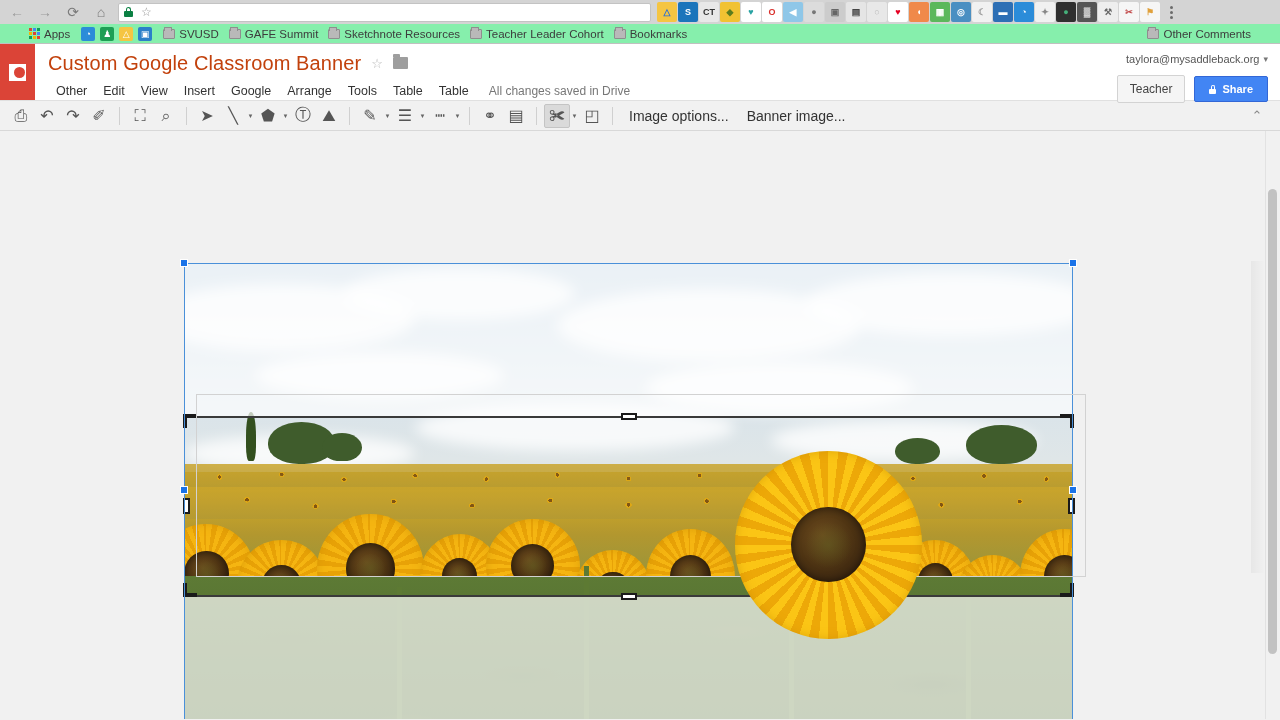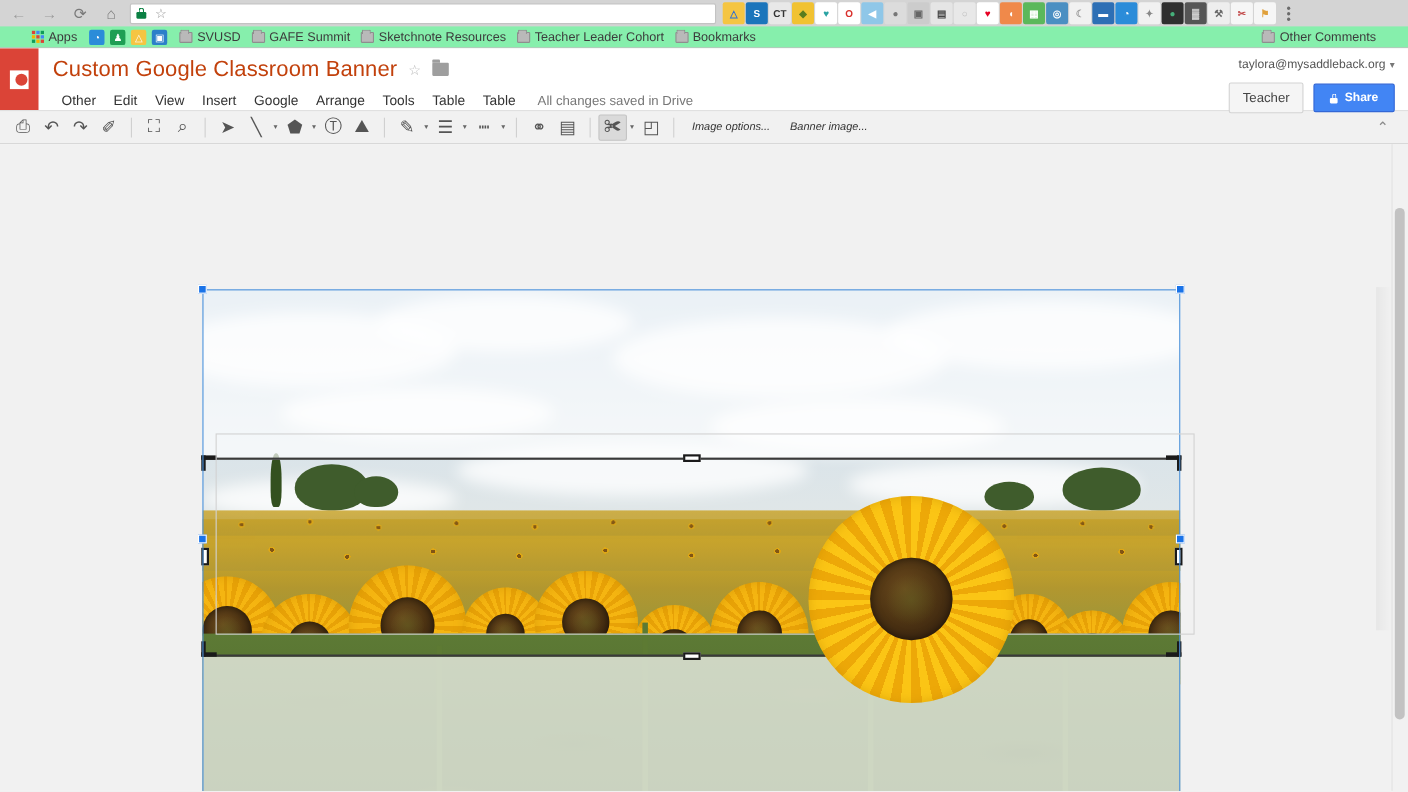--- a/index.html
+++ b/index.html
@@ -108,22 +108,22 @@
     display: flex; align-items: center; padding: 0 8px; gap: 0;
   }
   .tb-btn {
     width: 26px; height: 24px; display: flex; align-items: center;
     justify-content: center; color: #555; border-radius: 2px; flex: none;
   }
   .tb-btn.active { background: #dadada; border: 1px solid #c4c4c4; }
   .tb-arrow { font-size: 6px; color: #666; width: 9px; text-align: center; flex: none; }
   .tb-sep { width: 1px; height: 18px; background: #d0d0d0; margin: 0 7px; flex: none; }
   .tb-text {
-    font-size: 10px; color: #333; padding: 4px 9px; white-space: nowrap;
-    border-radius: 2px; flex: none; font-style: italic;
+    font-size: 14px; color: #333; padding: 4px 9px; white-space: nowrap;
+    border-radius: 2px; flex: none;
   }
   .tb-spacer { flex: 1 1 auto; }
   .tb-collapse { color: #8a8a8a; font-size: 13px; width: 30px; text-align: center; flex: none; }
 
   
   .canvas-area {
     position: relative; width: 1280px; height: 588px;
     background: #f1f1f1; overflow: hidden;
   }
   .drawing {

